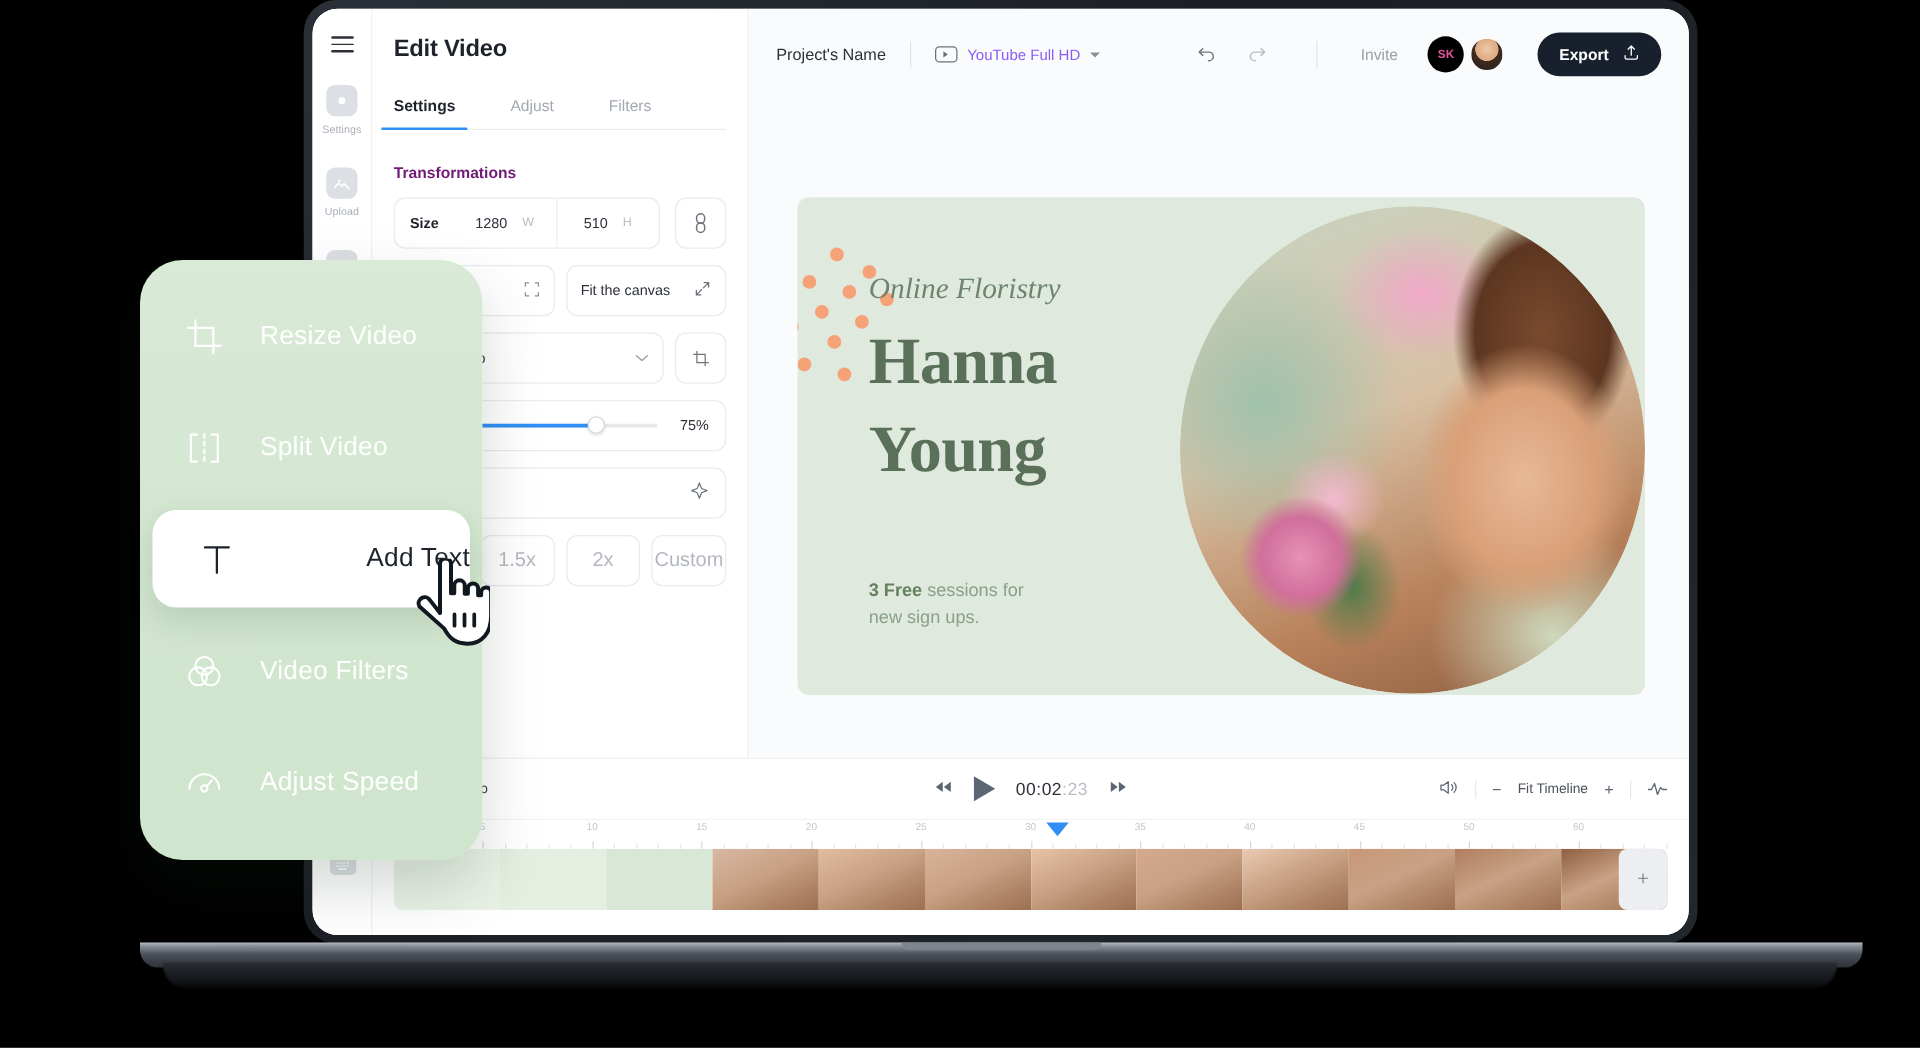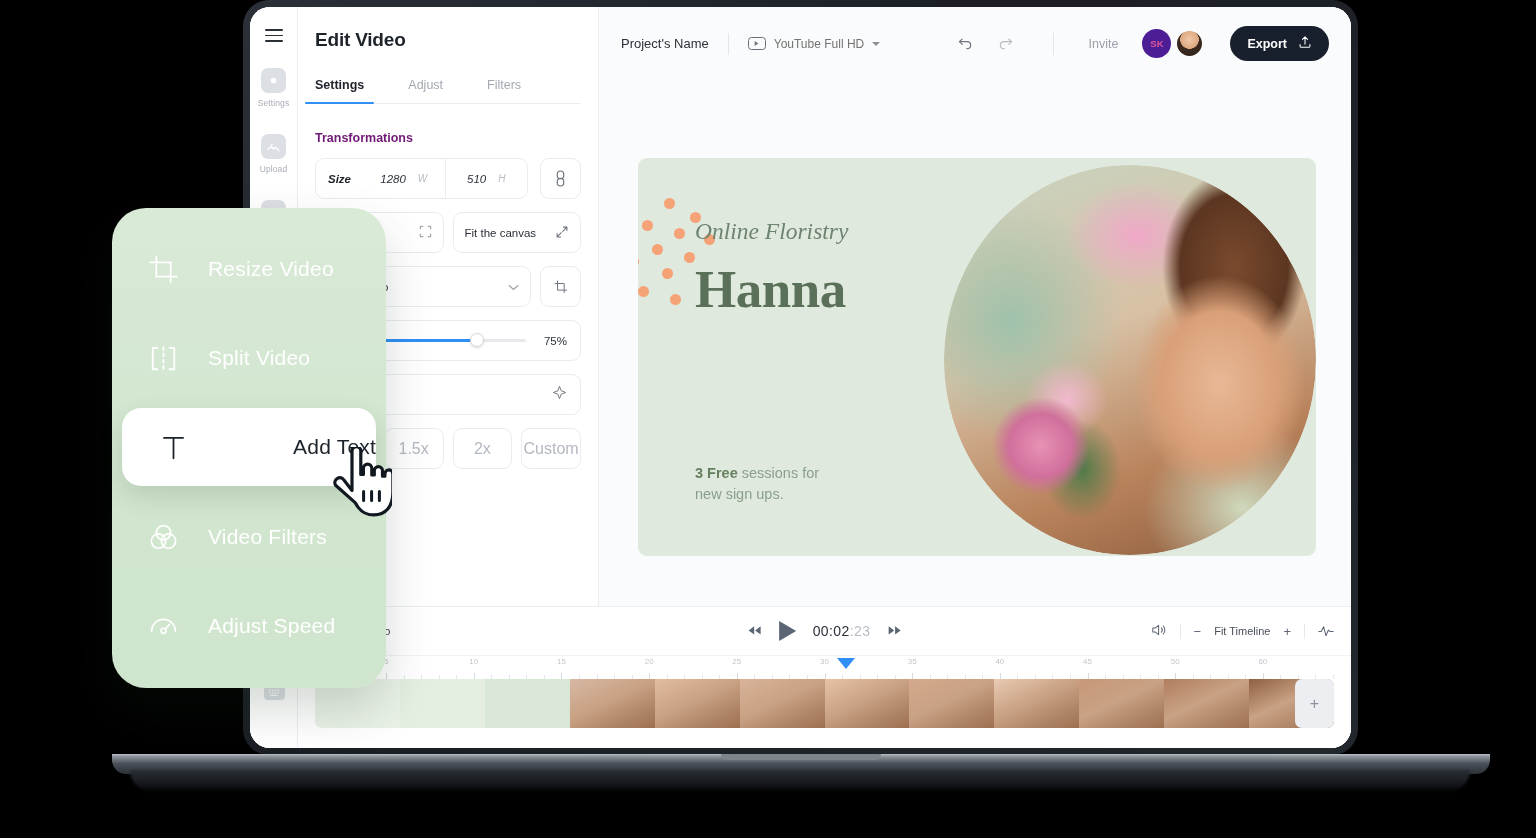--- a/index.html
+++ b/index.html
@@ -64,21 +64,21 @@
     position: absolute; left: 48px; top: 0; width: 301px; height: 613px;
     background:#fff; border-right:1px solid #eceef1; padding: 22px 17px 0 17px;
   }
   .panel-title { font-size: 19px; font-weight: 700; color:#1e232b; letter-spacing:-.2px; }
   .tabs { display:flex; gap:44px; margin-top: 27px; border-bottom:1px solid #ecedf0; }
   .tab { font-size:12.5px; color:#a3a9b2; padding-bottom:11px; cursor:pointer; position:relative;}
   .tab.active { color:#1e232b; font-weight:700; }
   .tab.active::after{content:"";position:absolute;left:-10px;right:-10px;bottom:-1px;height:2.4px;background:#2f8ff5;border-radius:2px;}
   .sec-title { font-size:12.5px; font-weight:700; color:#701a75; margin-top:27px; }
 
-  .row { display:flex; gap:12px; margin-top:13px;font-style:italic; }
+  .row { display:flex; gap:12px; margin-top:13px; }
   .ctl {
     border:1px solid #e9ebee; border-radius:9px; height:41px; background:#fff;
     display:flex; align-items:center; padding:0 11px; font-size:11.5px; color:#2b3039;
   }
   .ctl.sq { width:41px; justify-content:center; padding:0; }
   .size-box { flex:1; justify-content:flex-start; gap:0; padding:0; }
   .size-lbl { font-weight:700; font-size:11.5px; color:#1e232b; padding:0 12px; }
   .size-cell { flex:1; display:flex; align-items:center; justify-content:center; gap:12px; height:100%;}
   .size-cell + .size-cell { border-left:1px solid #eceef1; }
   .size-val { font-size:11.5px; color:#2b3039; }
@@ -97,28 +97,28 @@
   .speed { flex:1; height:41px; border:1px solid #e9ebee; border-radius:9px; display:flex; align-items:center; justify-content:center; font-size:16px; color:#b3b8c0; }
   .speed.active { border-color:#bcd9f8; color:#2b3039; }
 
   
   .header {
     position:absolute; left:349px; top:0; right:0; height:73px;
     background:#fafbfc; display:flex; align-items:center; padding:0 22px;
   }
   .proj { font-size:13px; color:#2b3039; }
   .vdiv { width:1px; height:22px; background:#e2e5e9; margin:0 19px; }
-  .fmt { display:flex; align-items:center; gap:8px; font-size:12px; color:#737373; cursor:pointer;justify-content:space-between;}
+  .fmt { display:flex; align-items:center; gap:8px; font-size:12px; color:#8b5cf6; cursor:pointer;justify-content:space-between;}
   .yt { width:18px;height:13px;border:1.3px solid #6a707a;border-radius:3.5px;display:flex;align-items:center;justify-content:center;}
   .caret { width:0;height:0;border-left:4px solid transparent;border-right:4px solid transparent;border-top:4.5px solid #8b9098;}
   .hdr-right { margin-left:auto; display:flex; align-items:center; gap:12px; }
   .icobtn { width:30px;height:30px;display:flex;align-items:center;justify-content:center;cursor:pointer;}
   .invite { font-size:12.5px; color:#9aa0a8; margin:0 12px 0 4px; cursor:pointer;}
   .av { width:29px;height:29px;border-radius:50%; display:flex;align-items:center;justify-content:center; font-size:9.5px; font-weight:700;}
-  .av.sk { background:#4c1d95; color:#e0569a; }
+  .av.sk { background:#000000; color:#e0569a; }
   .av.photo { background: radial-gradient(circle at 50% 34%, #f0c9a8 0%, #dda87f 44%, #3d2b21 46%, #2a1d16 100%); margin-left:-8px; border:2px solid #fafbfc;}
   .export {
     margin-left:14px; height:35px; padding:0 17px; border-radius:18px; background:#18202e; color:#fff;
     display:flex; align-items:center; gap:11px; font-size:12.5px; font-weight:700; cursor:pointer;
   }
 
   
   .canvas-area { position:absolute; left:349px; top:73px; right:0; bottom:142px; background:#fafbfc; }
   .video {
     position:absolute; left:39px; top:78px; width:678px; height:398px;
@@ -402,20 +402,21 @@
             <i style="left:40px;top:46px"></i>
               <i style="left:72px;top:54px"></i>
             <i style="left:16px;top:58px"></i>
               <i style="left:50px;top:70px"></i>
             <i style="left:26px;top:88px"></i>
             <i style="left:58px;top:96px"></i>
           </div>
           <div class="v-head">
             <div class="v-sub">Online Floristry</div>
             <div class="v-name">Hanna</div>
+            <div class="v-name">Young</div>
           </div>
           <div class="v-foot">
             <div><b>3 Free</b><span> sessions for</span></div>
             <div>new sign ups.</div>
           </div>
         </div>
       </div>
 
       <div class="timeline">
         <div class="tl-bar">

